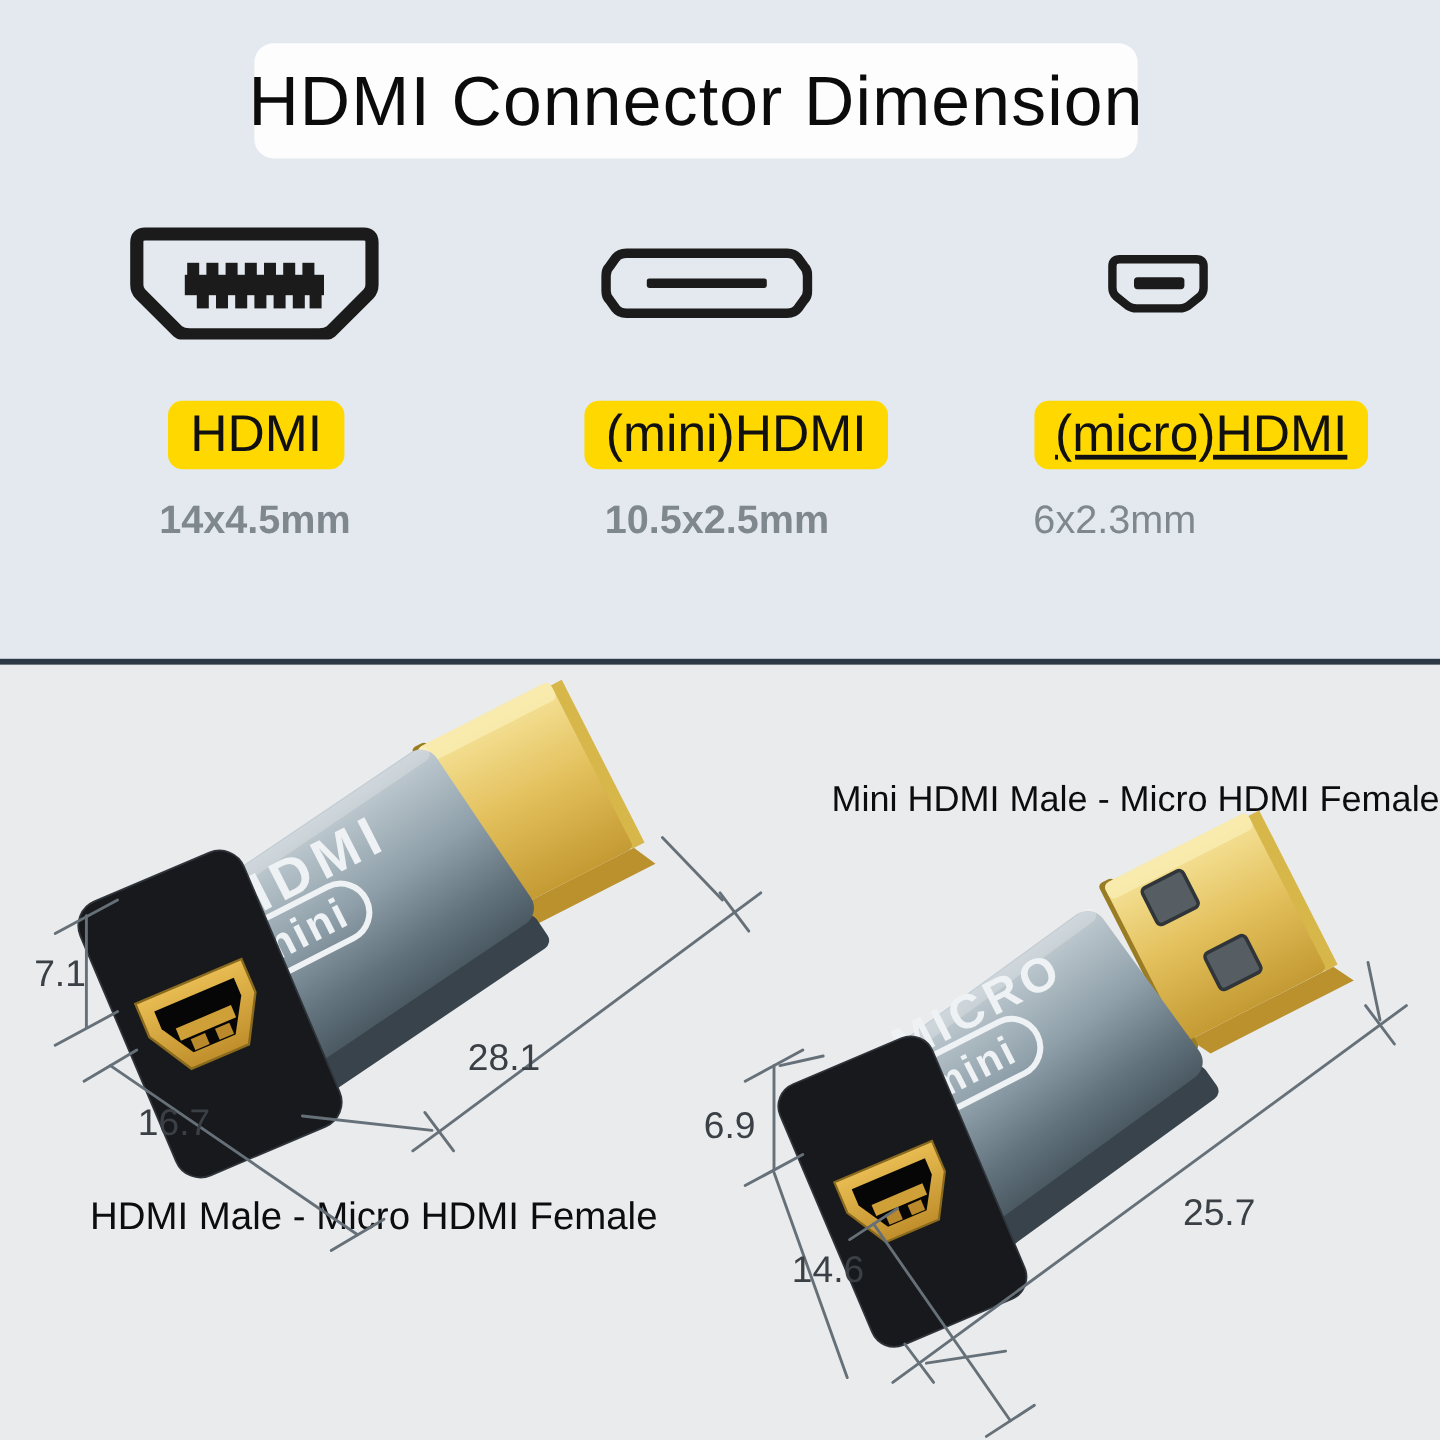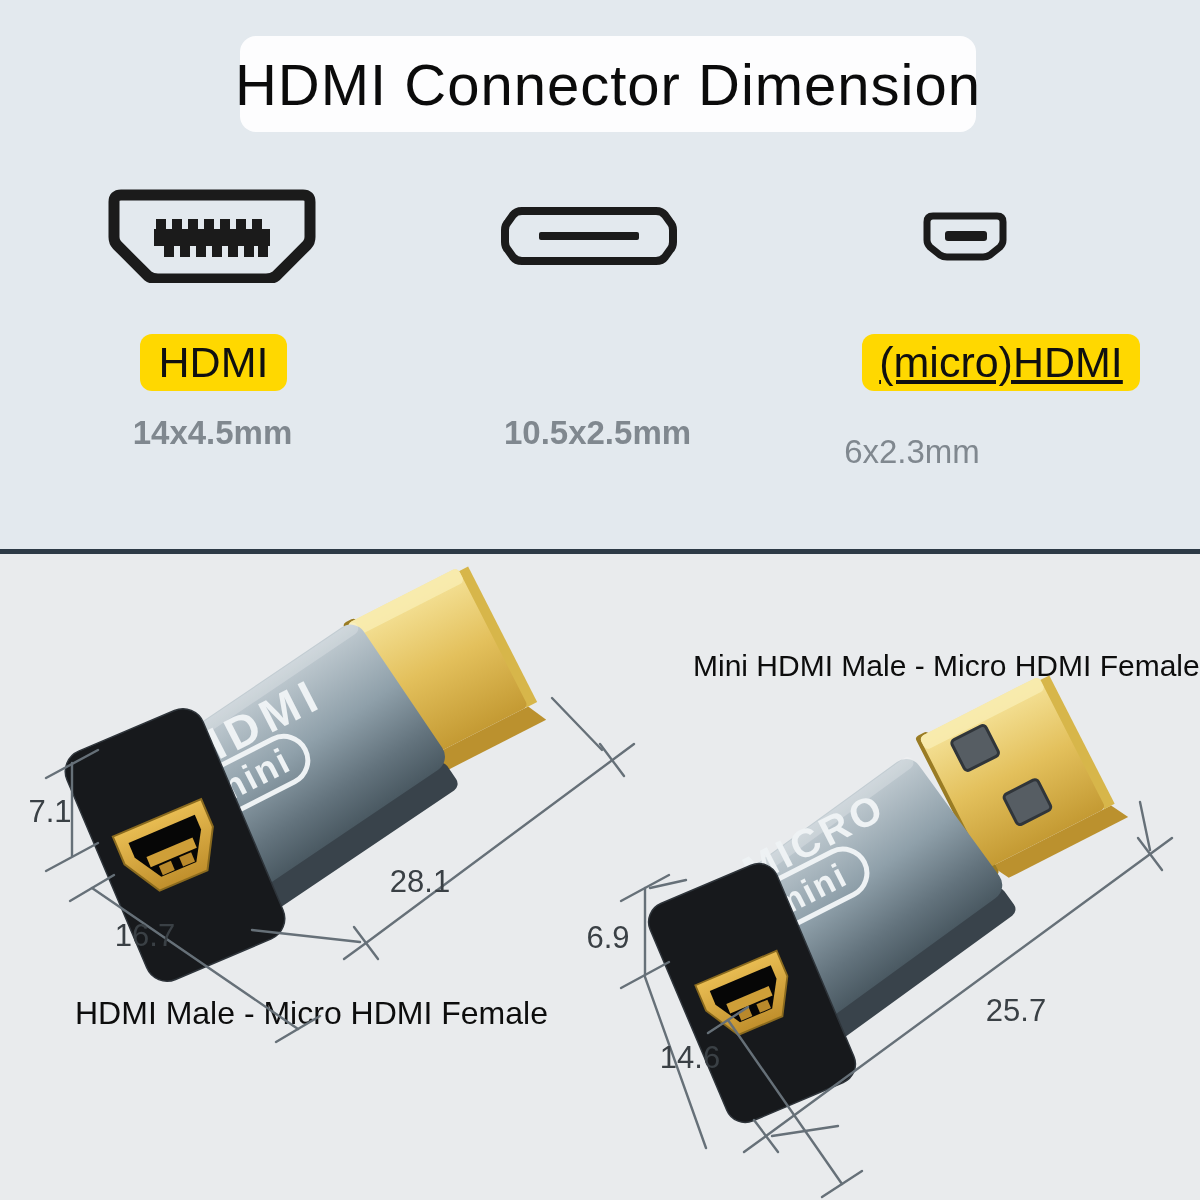--- a/index.html
+++ b/index.html
@@ -4,21 +4,21 @@
 <style>
   html,body{margin:0;padding:0;}
   #stage{
     position:relative;width:1200px;height:1200px;overflow:hidden;
     font-family:"Liberation Sans","DejaVu Sans",sans-serif;
     background:#e9ebed;
   }
   
   .top-section{position:absolute;left:0;top:0;width:1200px;height:550px;background:#e3e9ee;}
   .title-pill{
-    position:absolute;left:240px;top:36px;width:736px;height:96px;
+    position:absolute;left:212px;top:36px;width:736px;height:96px;
     background:#fdfdfe;border-radius:16px;
     display:flex;align-items:center;justify-content:center;
   }
   .title-pill span{font-size:58px;color:#0b0b0b;letter-spacing:1px;white-space:nowrap;}
   .icon-box{position:absolute;}
   .label-pill{
     position:absolute;height:57px;background:#FFD800;border-radius:12px;
     display:flex;align-items:center;justify-content:center;
     font-size:43px;color:#101010;white-space:nowrap;
   }
@@ -79,27 +79,30 @@
     <div class="icon-box" style="left:923px;top:212px;">
       <svg width="84" height="50" viewBox="0 0 84 50">
         <path d="M10,4 H74 Q80,4 80,10 V28 Q80,32 77,35 L67,43 Q64,45 60,45 H24 Q20,45 17,43 L7,35 Q4,32 4,28 V10 Q4,4 10,4 Z" fill="none" stroke="#1b1b1b" stroke-width="7" stroke-linejoin="round"></path>
         <rect x="22" y="19" width="42" height="10" rx="3" fill="#1b1b1b"></rect>
       </svg>
     </div>
 
     <div class="label-pill" style="left:140px;top:334px;width:147px;">
       <span>HDMI</span>
     </div>
+    <div class="label-pill" style="left:487px;top:334px;width:253px;">
+      <span>(mini)HDMI</span>
+    </div>
     <div class="label-pill" style="left:862px;top:334px;width:278px;text-decoration:underline;">
       <span>(micro)HDMI</span>
     </div>
 
     <div class="size-label" style="left:110px;width:205px;font-weight:bold;">14x4.5mm</div>
     <div class="size-label" style="left:490px;width:215px;font-weight:bold;">10.5x2.5mm</div>
-    <div class="size-label" style="left:827px;width:170px;margin-top:19px;">6x2.3mm</div>
+    <div class="size-label" style="left:844px;width:170px;">6x2.3mm</div>
   </div>
 
   <div class="divider"></div>
 
   <div class="bottom-section">
   <svg width="1200" height="646" viewBox="0 0 1200 646">
     <defs>
       <linearGradient id="metalG" x1="0" y1="0" x2="0" y2="1">
         <stop offset="0" stop-color="#c3cdd3"></stop>
         <stop offset="0.45" stop-color="#8fa0aa"></stop>

